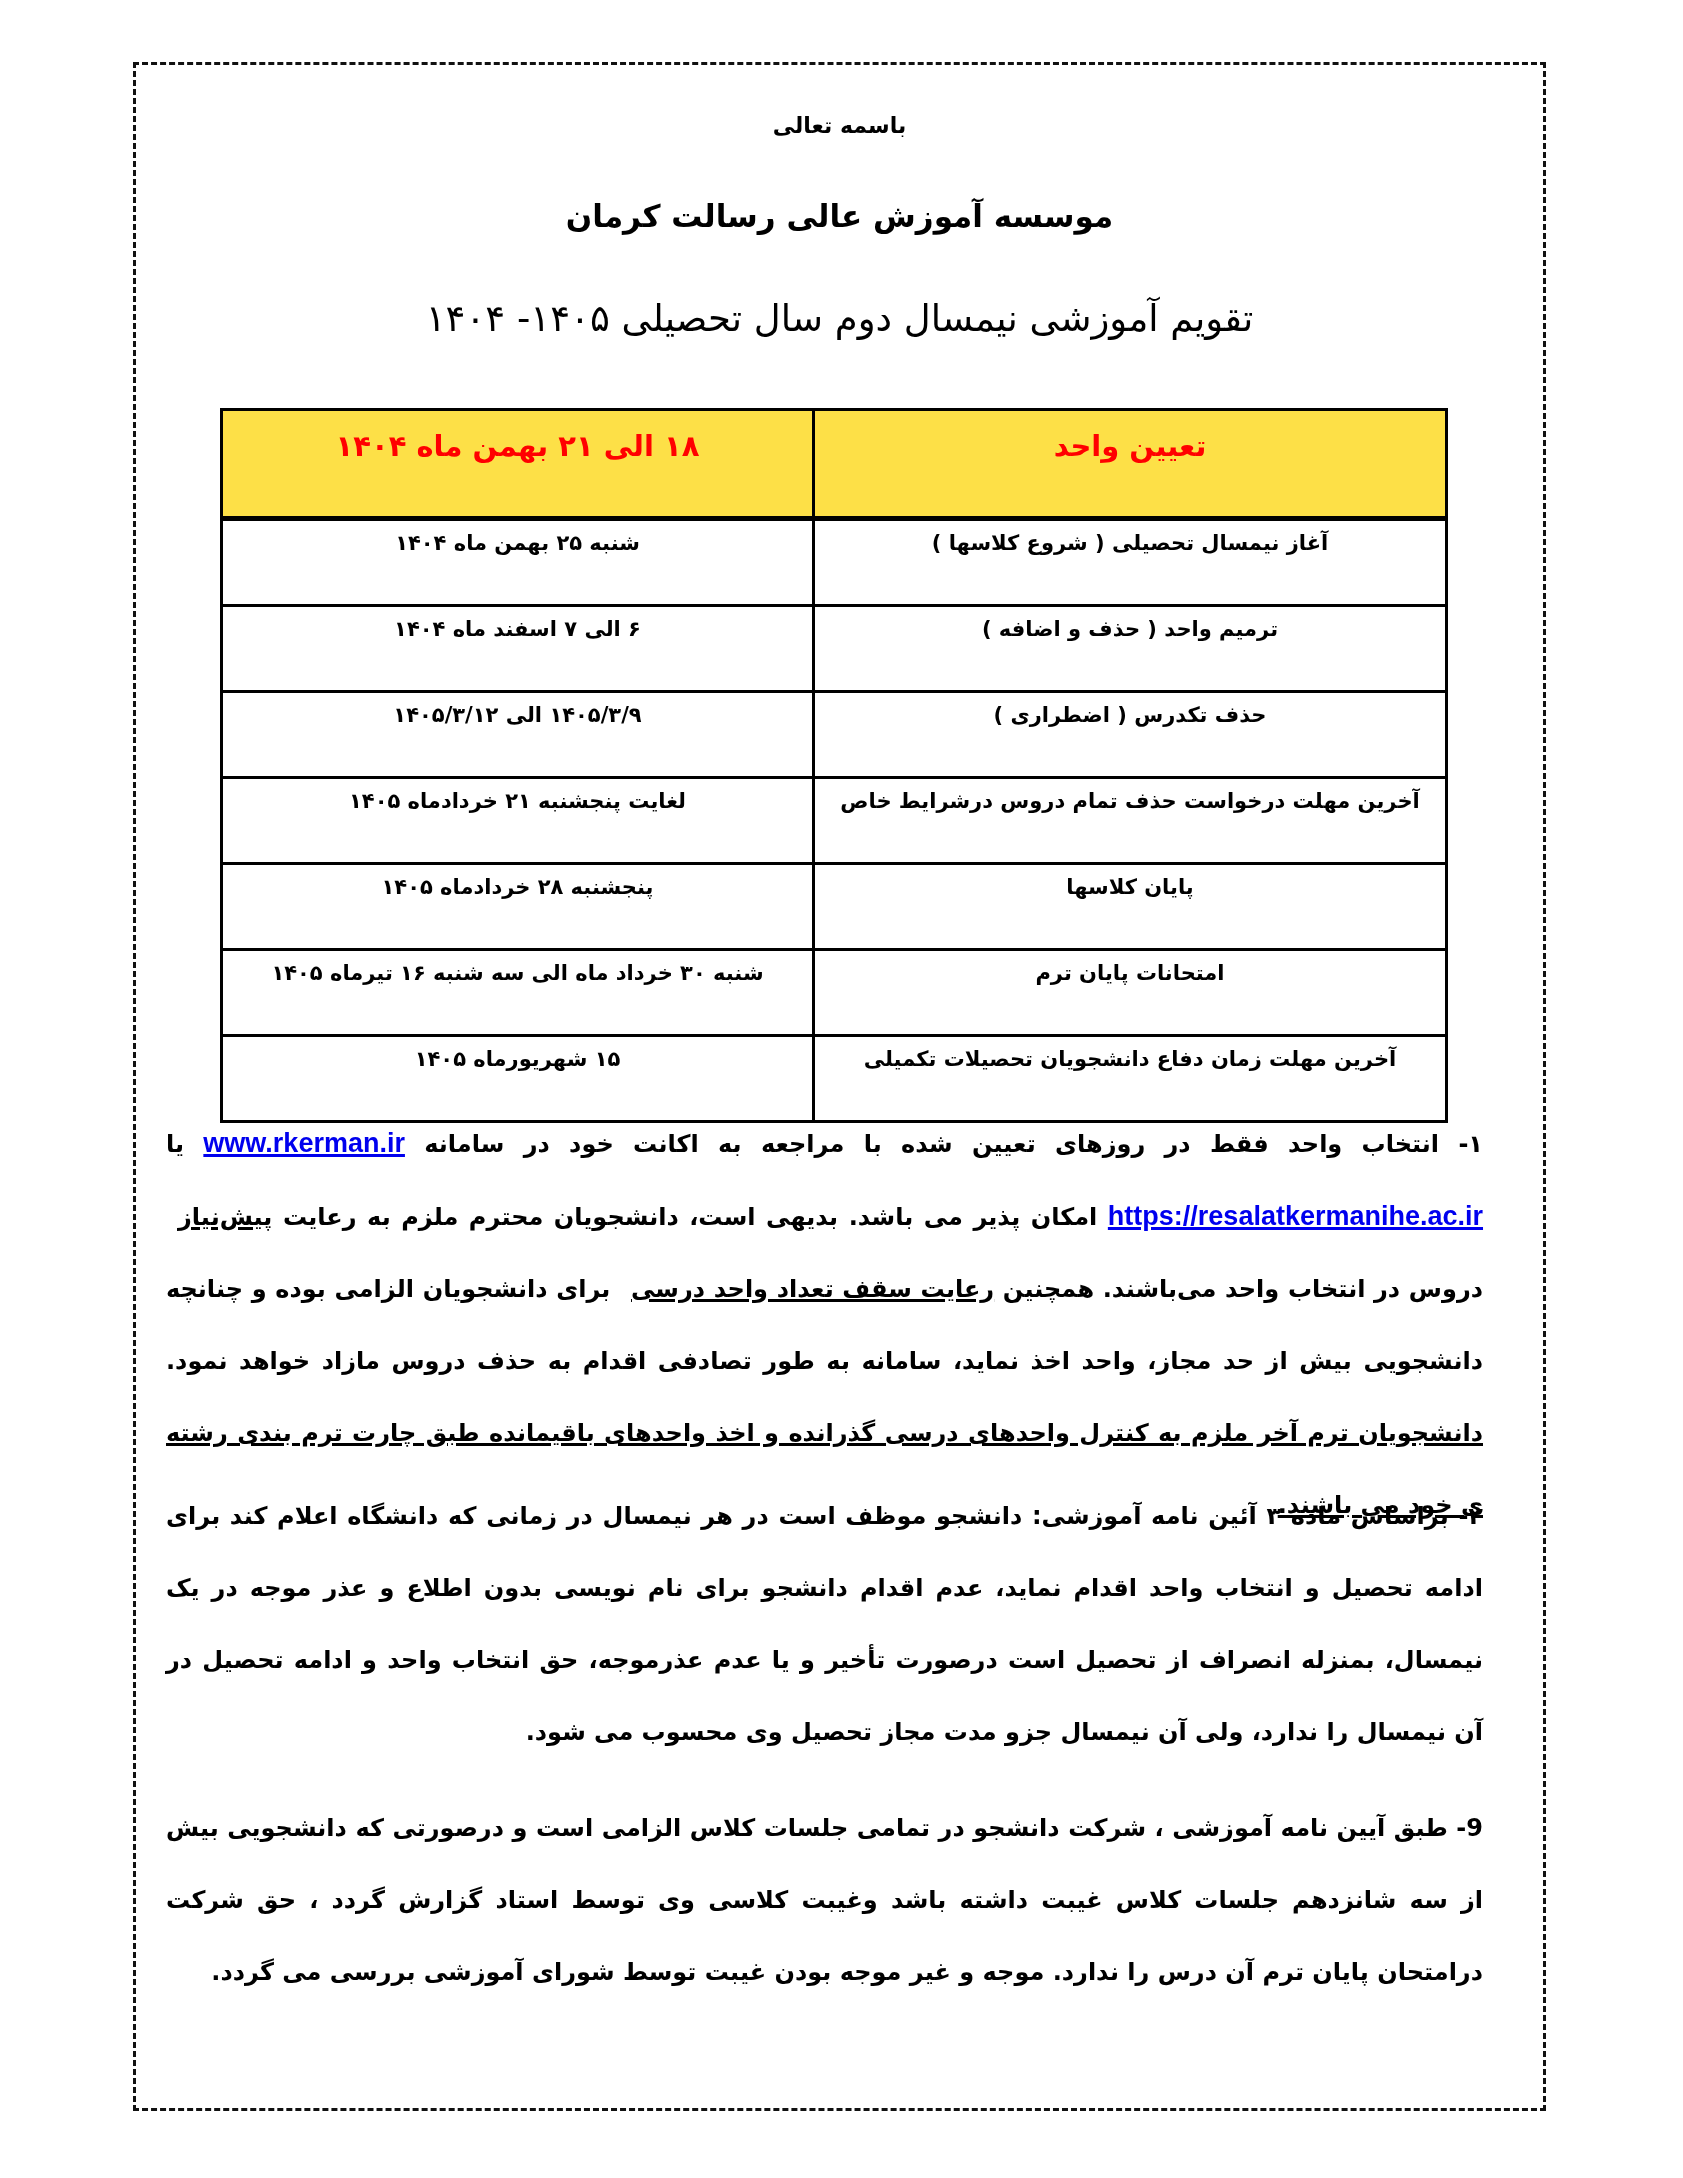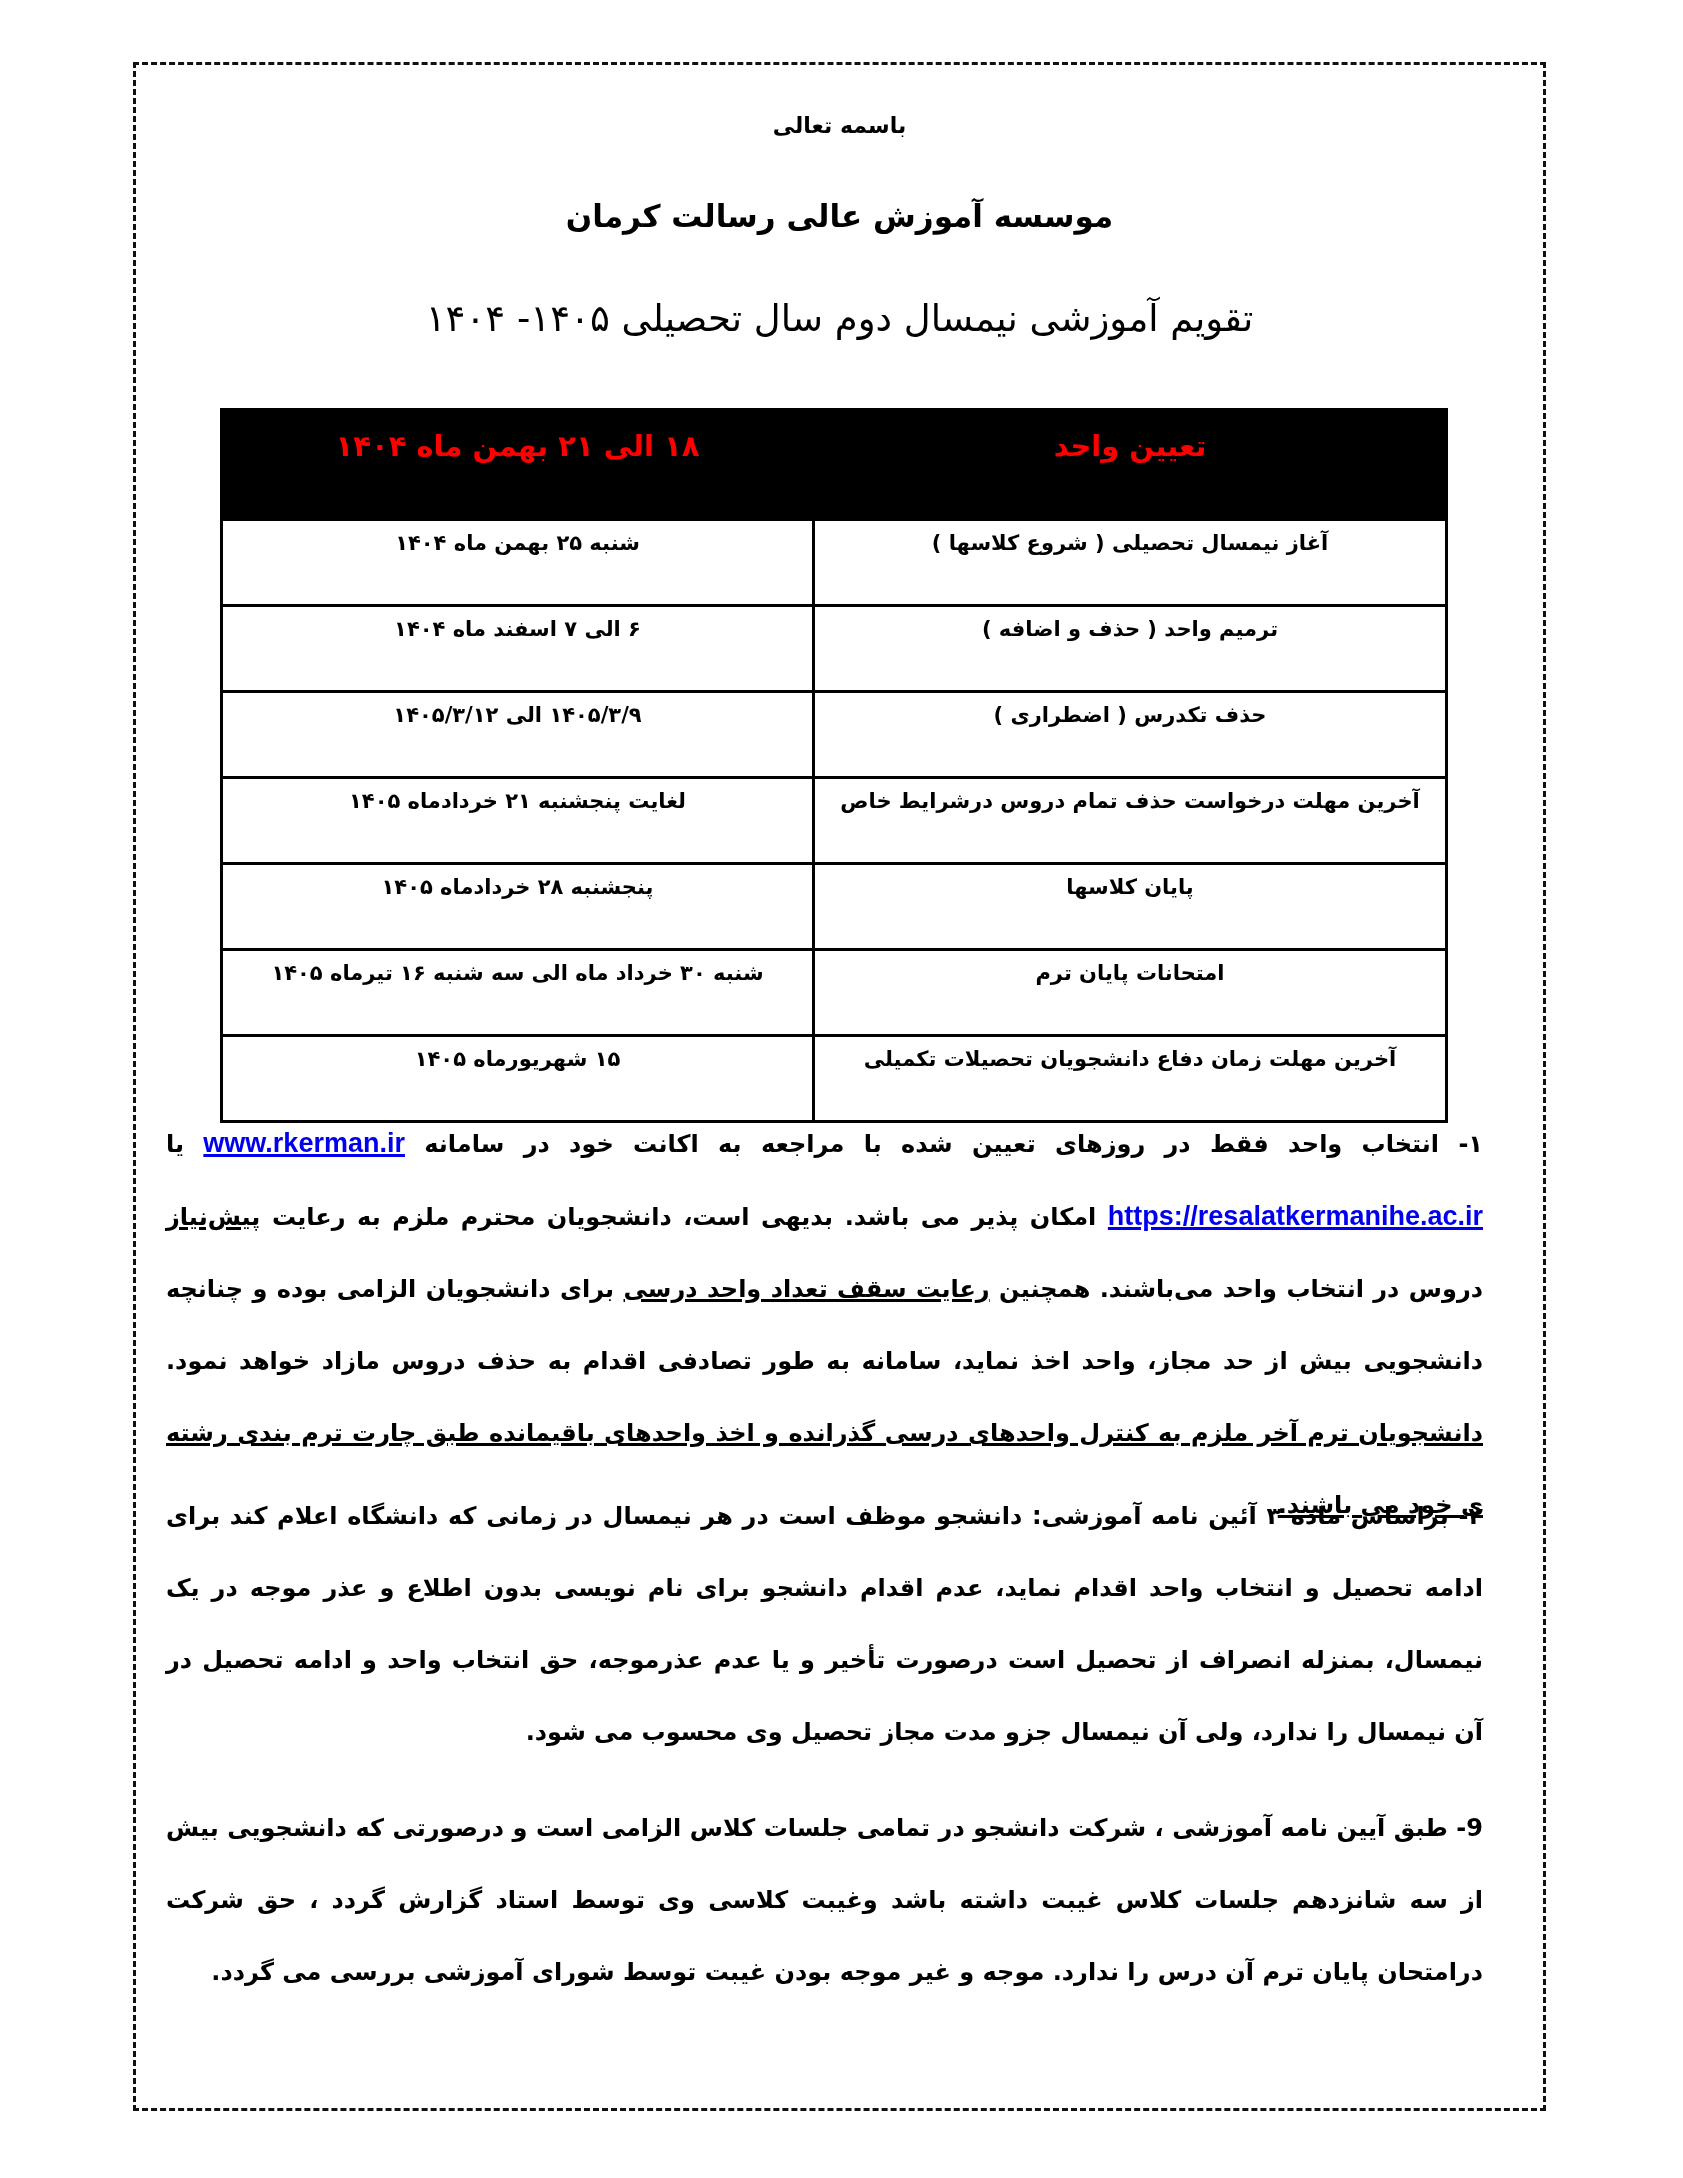--- a/index.html
+++ b/index.html
@@ -8,29 +8,29 @@
   .page-frame { position:absolute; left:133px; top:62px; width:1413px; height:2049px;
          border:3px dashed #111; box-sizing:border-box; }
   .center { position:absolute; left:133px; width:1413px; text-align:center; direction:rtl; }
   .bismillah { top:113px; font-size:22px; font-weight:bold; }
   .institute { top:198px; font-size:31px; font-weight:bold; }
   .cal-title { top:297px; font-size:37px; font-weight:normal; }
   table.calendar { position:absolute; left:220px; top:408px; width:1228px; border-collapse:collapse;
          direction:rtl; table-layout:fixed; }
   table.calendar td { border:3px solid #000; text-align:center; vertical-align:top;
          font-size:21px; font-weight:bold; height:73px; padding:10px 6px 0 6px; }
-  table.calendar tr.head td { background:#000000; height:87px; font-size:29px; color:#ff0000; padding-top:18px; border-bottom:5px solid #000; }
+  table.calendar tr.head td { background:#fde047; height:87px; font-size:29px; color:#ff0000; padding-top:18px; border-bottom:5px solid #000; }
   table.calendar td.c1 { width:618px; }
   .para { position:absolute; left:166px; width:1317px; direction:rtl; text-align:justify;
          font-size:24px; font-weight:bold; line-height:72px; text-align-last:right; }
   .p1 { top:1107px; }
   .p2 { top:1480px; }
   .p3 { top:1792px; }
   .link { color:#0000ee; text-decoration:underline; text-decoration-thickness:3px; font-weight:bold; direction:ltr; unicode-bidi:embed; font-family:Liberation Sans, sans-serif; font-size:27px; }
-  .ul { text-decoration:underline; text-decoration-thickness:3px; }
+  .ul { text-decoration:underline; text-decoration-thickness:3px;margin-left:12px; }
 </style>
 </head>
 <body>
 
 <div class="page-frame"></div>
 
 <div class="center bismillah">باسمه تعالی</div>
 <div class="center institute">موسسه آموزش عالی رسالت کرمان</div>
 <div class="center cal-title">تقویم آموزشی نیمسال دوم سال تحصیلی  ۱۴۰۵- ۱۴۰۴</div>
 

